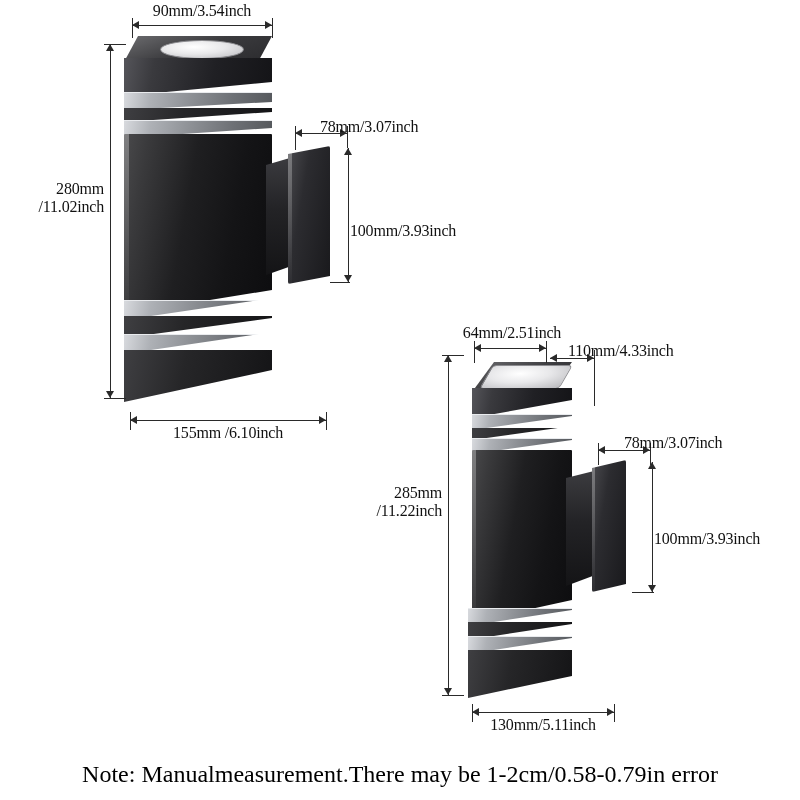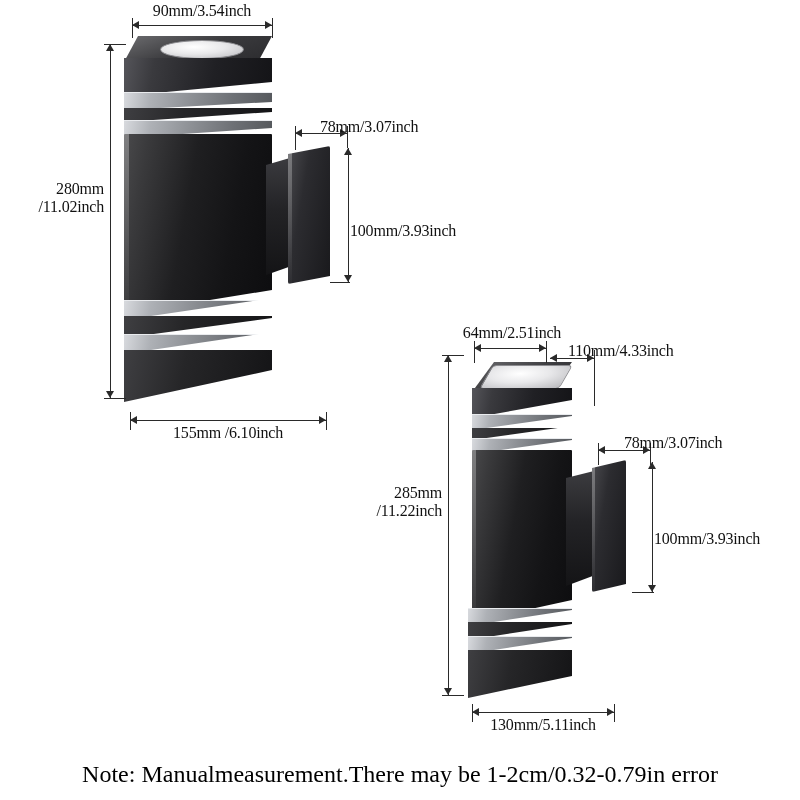--- a/index.html
+++ b/index.html
@@ -283,15 +283,15 @@
     <div class="dim-label" style="left:654px; top:530px; width:170px;">100mm/3.93inch</div>
 
     <div class="line-h" style="left:472px; top:712px; width:142px;"></div>
     <div class="arrow arrow-left" style="left:472px; top:708px;"></div>
     <div class="arrow arrow-right" style="left:607px; top:708px;"></div>
     <div class="tick-v" style="left:472px; top:704px; height:18px;"></div>
     <div class="tick-v" style="left:614px; top:704px; height:18px;"></div>
     <div class="dim-label center" style="left:463px; top:716px; width:160px;">130mm/5.11inch</div>
   </div>
 
-  <div class="note">Note: Manualmeasurement.There may be 1-2cm/0.32-0.79in error</div>
+  <div class="note">Note: Manualmeasurement.There may be 1-2cm/0.58-0.79in error</div>
 
 </div>
 
 </body></html>

